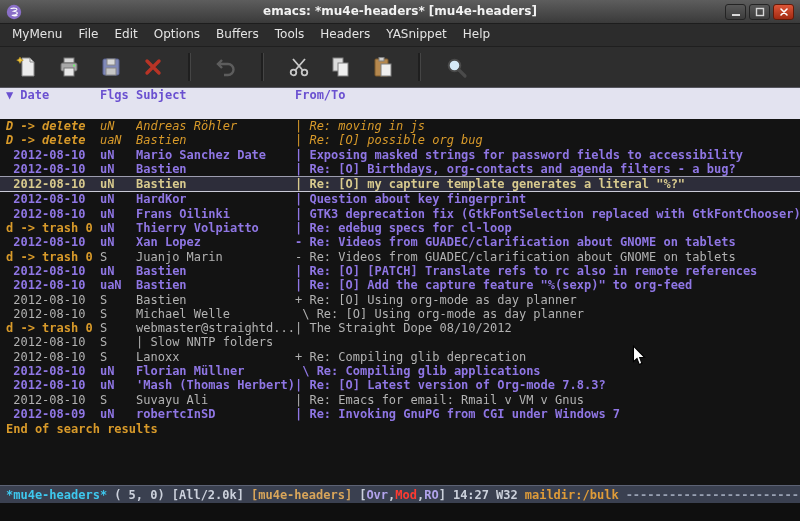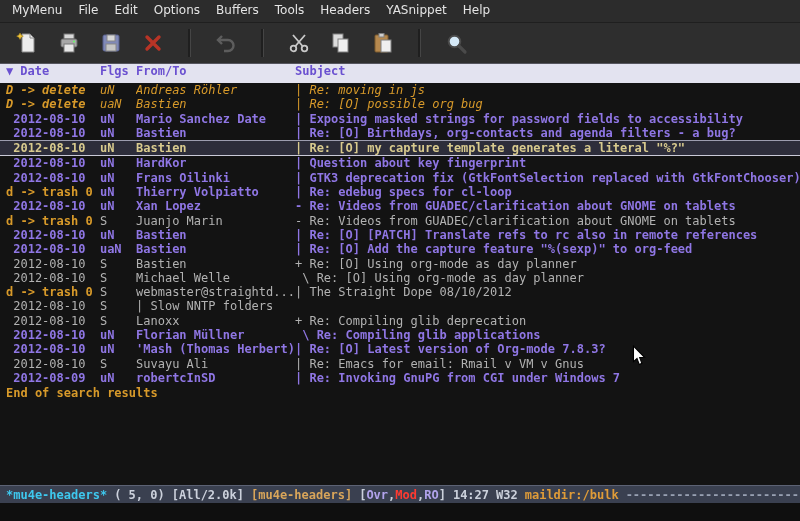--- a/index.html
+++ b/index.html
@@ -29,21 +29,21 @@
   .toolbar { height:40px; flex:0 0 40px; background:#2e2e2e; display:flex; align-items:center;
              padding:0 10px; gap:8px; border-bottom:1px solid #55555e; }
   .tool-btn { width:34px; height:32px; display:flex; align-items:center; justify-content:center; border-radius:3px; }
   .tool-btn svg { width:24px; height:24px; }
   .tool-btn.disabled { opacity:.38; }
   .tool-sep { width:2px; height:28px; background:#1f1f1f; border-right:1px solid #454545; margin:0 10px; }
 
   
   .buffer { flex:1 1 auto; background:var(--buffer_bg); overflow:hidden;
             font-family:"DejaVu Sans Mono", monospace; font-size:12px; }
-  .header-line { height:19px; line-height:15px; background:var(--header_line_bg); color:var(--header_line_fg);
+  .header-line { height:31px; line-height:15px; background:var(--header_line_bg); color:var(--header_line_fg);
                  font-weight:bold; display:grid; grid-template-columns:13ch 5ch 22ch 1fr;
                  padding-left:6px; white-space:pre; }
   .header-line .hcell { overflow:hidden; }
   .sort-ind { margin-right:7px; }
 
   .row { display:grid; grid-template-columns:13ch 5ch 22ch 1fr; padding-left:6px;
          height:14.3px; line-height:14.3px; white-space:pre; cursor:default; }
   .cell { white-space:pre; overflow:hidden; }
   .row.unread { color:var(--unread); font-weight:bold; }
   .row.read   { color:var(--read); }
@@ -71,20 +71,46 @@
 
   .minibuffer { height:18px; flex:0 0 18px; background:#0f0f0f; }
 
   .mouse-cursor { position:absolute; left:632px; top:345px; width:14px; height:21px; z-index:5; pointer-events:none; }
 </style>
 </head>
 <body>
 
 <div class="frame">
 
+  <div class="titlebar">
+    <div class="title-icon">
+      <svg viewBox="0 0 16 16" width="16" height="16">
+          <circle cx="8" cy="8" r="7.2" fill="#8a6fc8"></circle>
+          <path d="M5 4.5c3-.8 6-.3 6 .9 0 1-2.2 1.3-3.4 1.8 1.8.3 3.8.7 3.8 1.9 0 1.4-3 2.4-5.6 2.2 2 .6 4.4.5 5.2.2" fill="none" stroke="#fff" stroke-width="1.1" stroke-linecap="round"></path>
+        </svg>
+    </div>
+    <div class="title-text">emacs: *mu4e-headers* [mu4e-headers]</div>
+    <div class="win-buttons" id="win-buttons">
+        <div class="win-btn minimize">
+          <svg viewBox="0 0 10 10">
+            <rect x="1" y="7" width="8" height="2" fill="#d8d8d8"></rect>
+          </svg>
+        </div>
+        <div class="win-btn maximize">
+          <svg viewBox="0 0 10 10">
+            <rect x="1.5" y="1.5" width="7" height="7" fill="none" stroke="#d8d8d8" stroke-width="1.4"></rect>
+          </svg>
+        </div>
+        <div class="win-btn close">
+          <svg viewBox="0 0 10 10">
+            <path d="M2 2l6 6M8 2L2 8" stroke="#ffffff" stroke-width="1.6" stroke-linecap="round"></path>
+          </svg>
+        </div>
+      </div>
+  </div>
 
   <div class="menubar" id="menubar">
       <div class="menu-item">MyMenu</div>
       <div class="menu-item">File</div>
       <div class="menu-item">Edit</div>
       <div class="menu-item">Options</div>
       <div class="menu-item">Buffers</div>
       <div class="menu-item">Tools</div>
       <div class="menu-item">Headers</div>
       <div class="menu-item">YASnippet</div>
@@ -153,22 +179,22 @@
           <circle cx="10.5" cy="10.5" r="5.8" fill="#d5e9f7" stroke="#4a4a4a" stroke-width="2"></circle>
           <path d="M15 15l6 6" stroke="#4a4a4a" stroke-width="3.2" stroke-linecap="round"></path>
         </svg>
       </div>
     </div>
 
   <div class="buffer">
     <div class="header-line">
       <div class="hcell"><span class="sort-ind">▼</span><span>Date</span></div>
       <div class="hcell">Flgs</div>
+      <div class="hcell">Subject</div>
       <div class="hcell">From/To</div>
-      <div class="hcell">Subject</div>
     </div>
     <div id="rows">
         <div class="row deleted"><div class="cell mark marked">D -&gt; delete</div><div class="cell">uN</div><div class="cell">Andreas Röhler</div><div class="cell">| Re: moving in js</div></div>
         <div class="row deleted"><div class="cell mark marked">D -&gt; delete</div><div class="cell">uaN</div><div class="cell">Bastien</div><div class="cell">| Re: [O] possible org bug</div></div>
         <div class="row unread"><div class="cell mark date">2012-08-10</div><div class="cell">uN</div><div class="cell">Mario Sanchez Date</div><div class="cell">| Exposing masked strings for password fields to accessibility</div></div>
         <div class="row unread"><div class="cell mark date">2012-08-10</div><div class="cell">uN</div><div class="cell">Bastien</div><div class="cell">| Re: [O] Birthdays, org-contacts and agenda filters - a bug?</div></div>
         <div class="row unread current"><div class="cell mark date">2012-08-10</div><div class="cell">uN</div><div class="cell">Bastien</div><div class="cell">| Re: [O] my capture template generates a literal "%?"</div></div>
         <div class="row unread"><div class="cell mark date">2012-08-10</div><div class="cell">uN</div><div class="cell">HardKor</div><div class="cell">| Question about key fingerprint</div></div>
         <div class="row unread"><div class="cell mark date">2012-08-10</div><div class="cell">uN</div><div class="cell">Frans Oilinki</div><div class="cell">| GTK3 deprecation fix (GtkFontSelection replaced with GtkFontChooser)</div></div>
         <div class="row unread"><div class="cell mark marked">d -&gt; trash 0</div><div class="cell">uN</div><div class="cell">Thierry Volpiatto</div><div class="cell">| Re: edebug specs for cl-loop</div></div>

